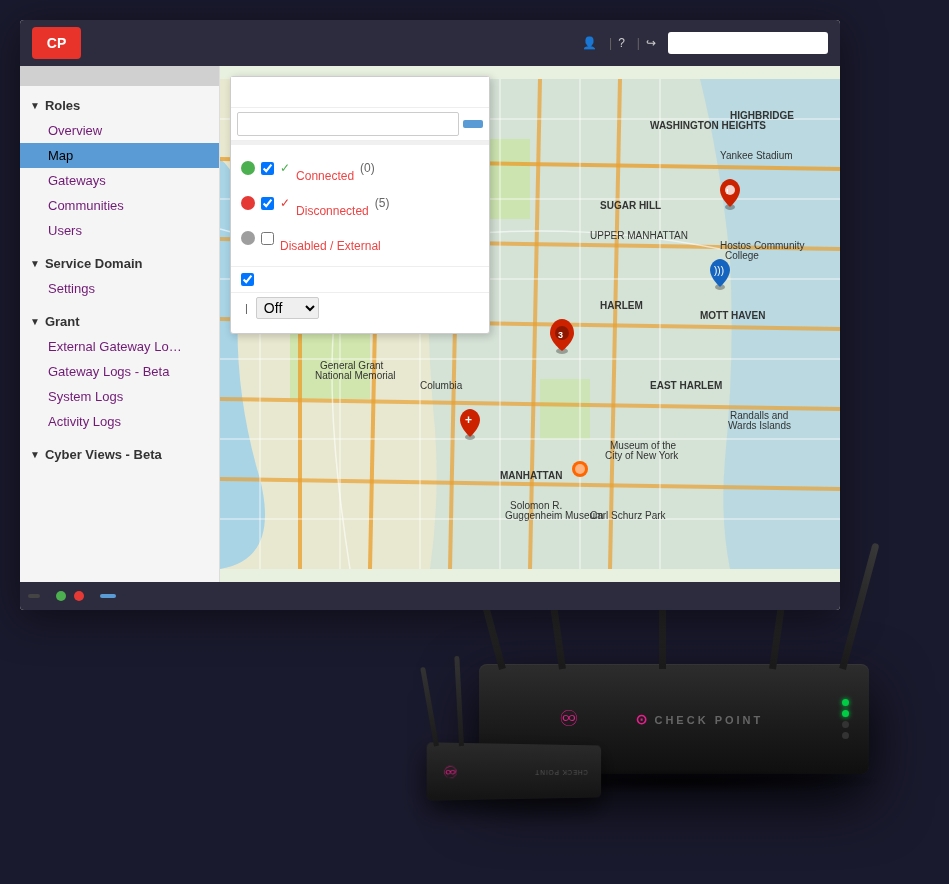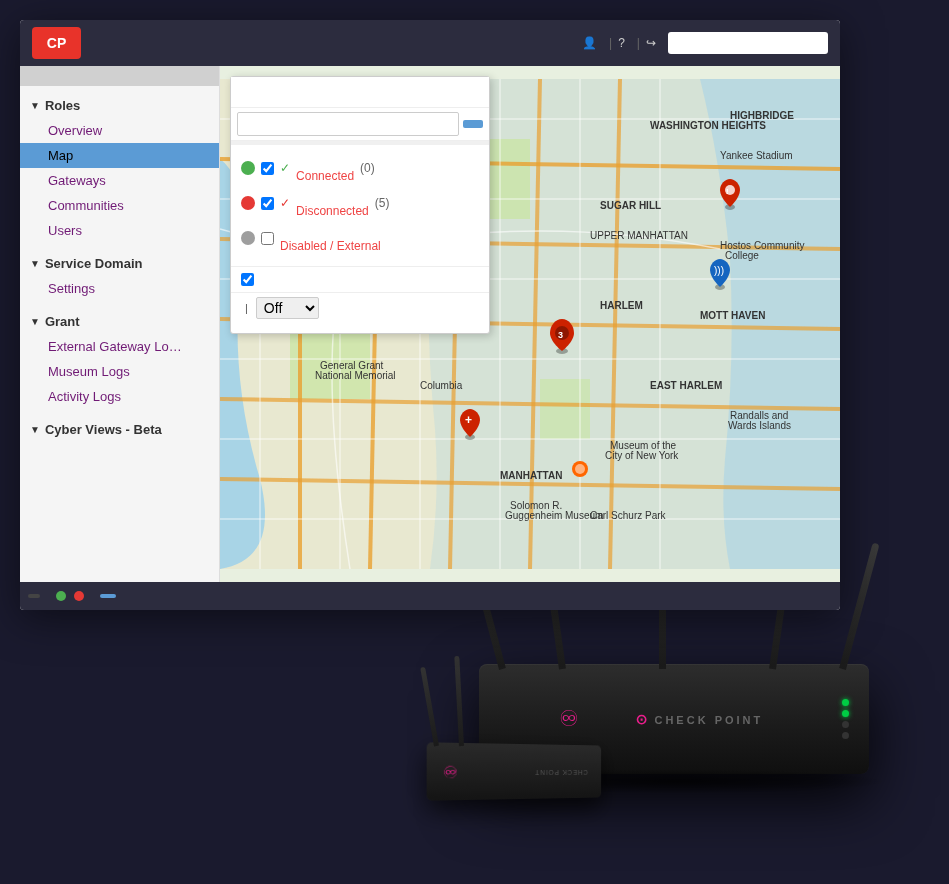--- a/index.html
+++ b/index.html
@@ -371,21 +371,22 @@
         <div class="sidebar-item">Settings</div>
       </div>
 
       
       <div class="sidebar-group">
         <div class="sidebar-group-header">
           <span class="arrow">▼</span>
           <span>Grant</span>
         </div>
         <div class="sidebar-item">External Gateway Lo…</div>
-        <div class="sidebar-item">Museum Logs</div>
+        <div class="sidebar-item">Gateway Logs - Beta</div>
+        <div class="sidebar-item">System Logs</div>
         <div class="sidebar-item">Activity Logs</div>
       </div>
 
       
       <div class="sidebar-group">
         <div class="sidebar-group-header">
           <span class="arrow">▼</span>
           <span>Cyber Views - Beta</span>
         </div>
       </div>

